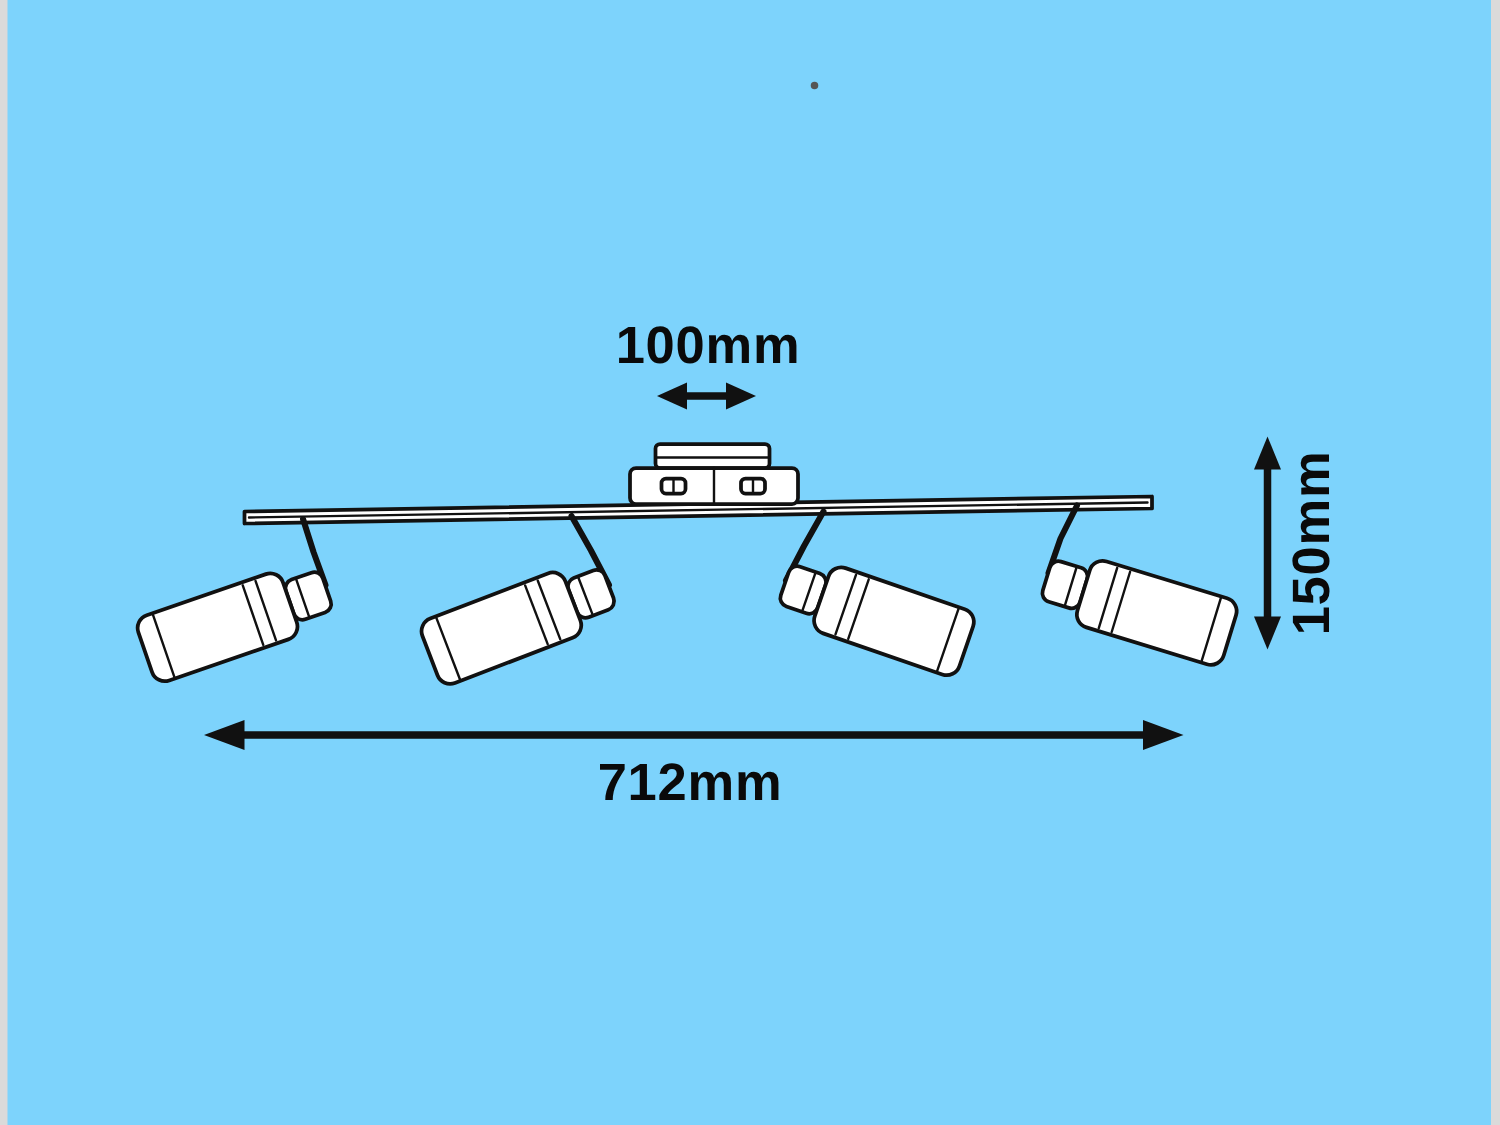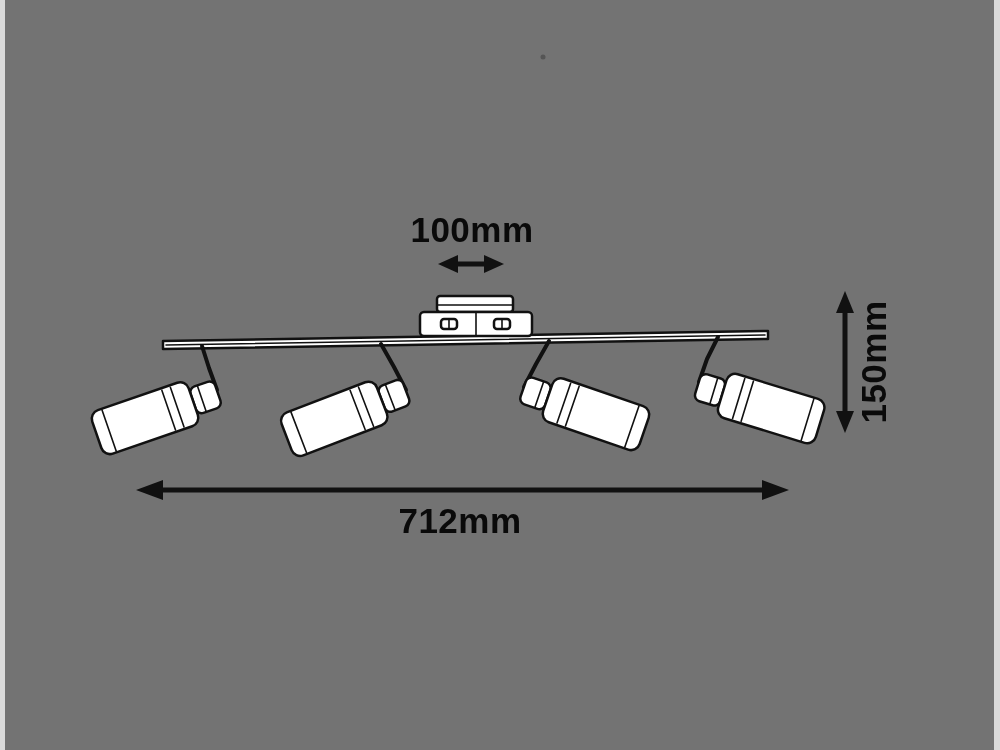--- a/index.html
+++ b/index.html
@@ -5,21 +5,21 @@
   html, body {
     margin: 0;
     padding: 0;
     background: #ffffff;
     font-family: "Liberation Sans", sans-serif;
   }
   .page {
     position: relative;
     width: 1000px;
     height: 750px;
-    background: #737373;
+    background: #7dd3fc;
     overflow: hidden;
   }
   svg { display: block; }
   .outline {
     fill: #ffffff;
     stroke: #111111;
     stroke-width: 2.5;
     stroke-linejoin: round;
   }
   .thinline {

